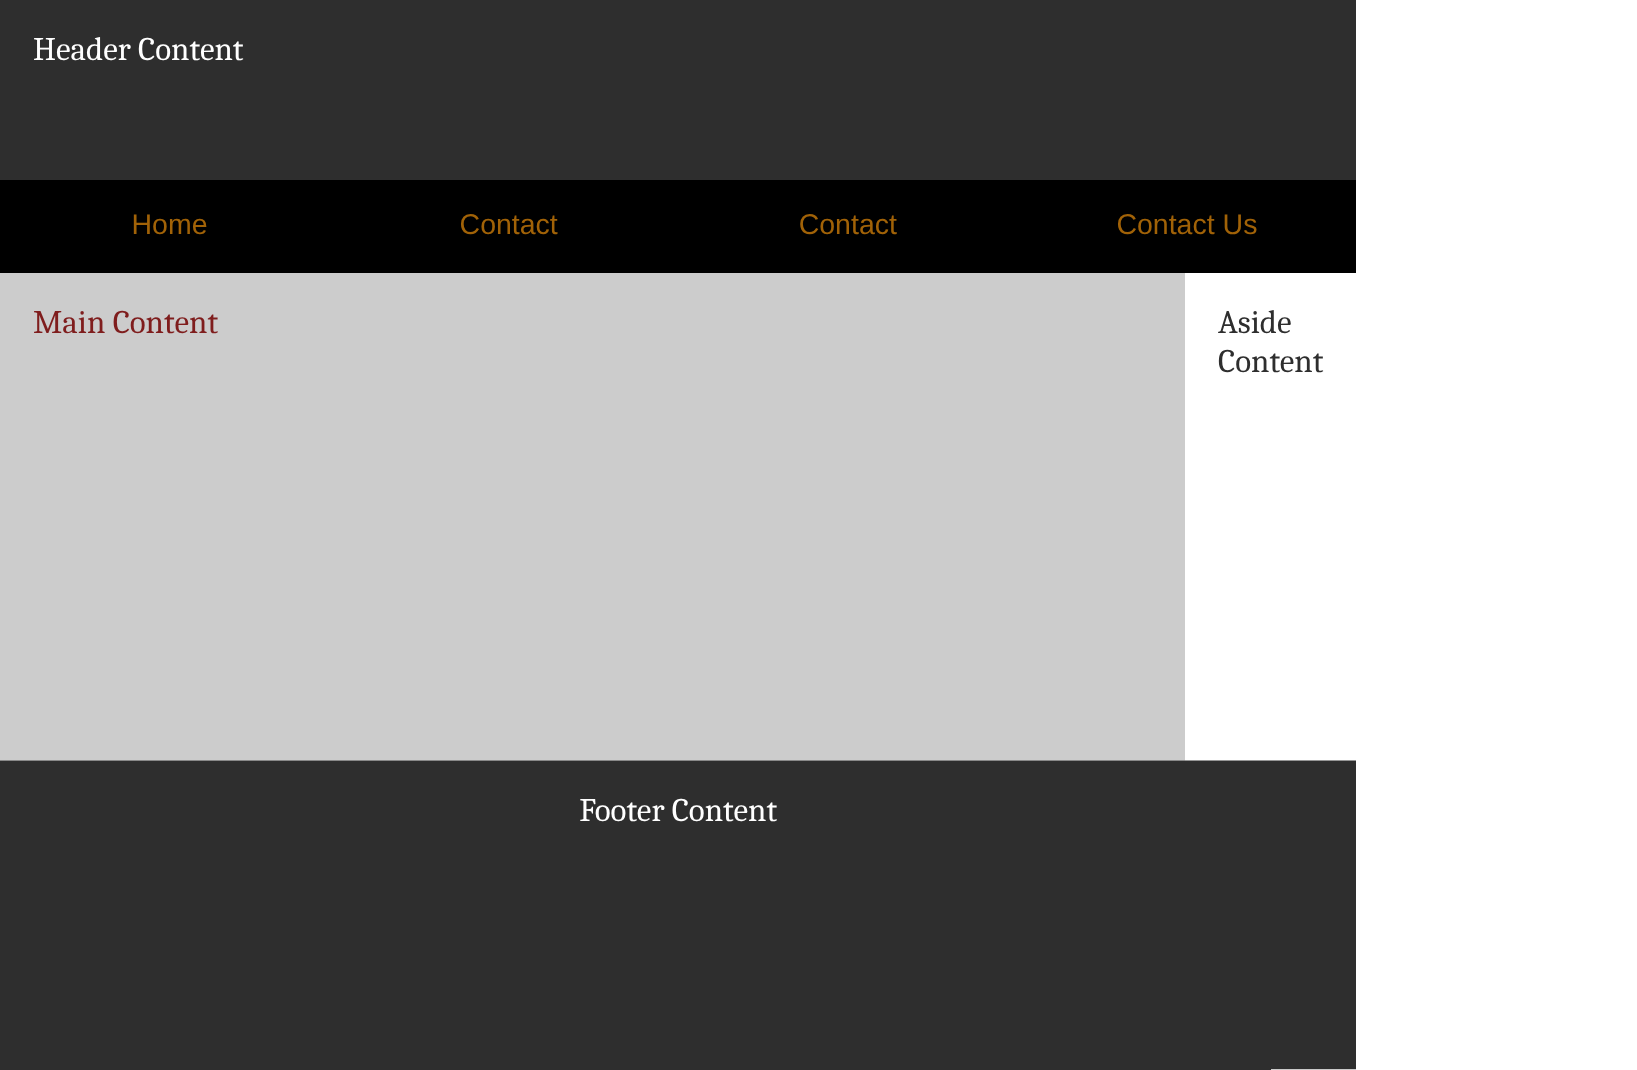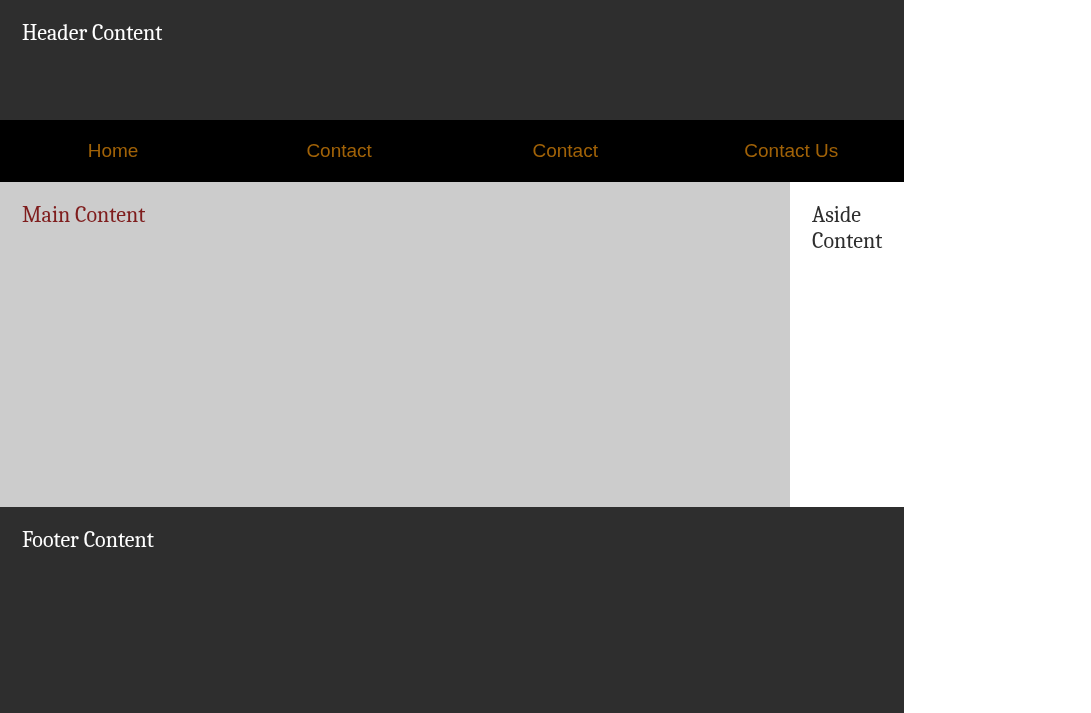--- a/index.html
+++ b/index.html
@@ -58,20 +58,21 @@
       background: #ffffff;
       color: #2e2e2e;
       padding: 20px 22px;
       font-size: 22px;
     }
     .footer {
       grid-column: 1 / 3;
       grid-row: 4;
       background: #2e2e2e;
       color: #ffffff;
+      text-align: center;
       padding: 20px 22px;
       font-size: 22px;
     }
   </style>
 </head>
 <body>
 
 <div class="grid">
   <header class="header">
     <span>Header Content</span>

